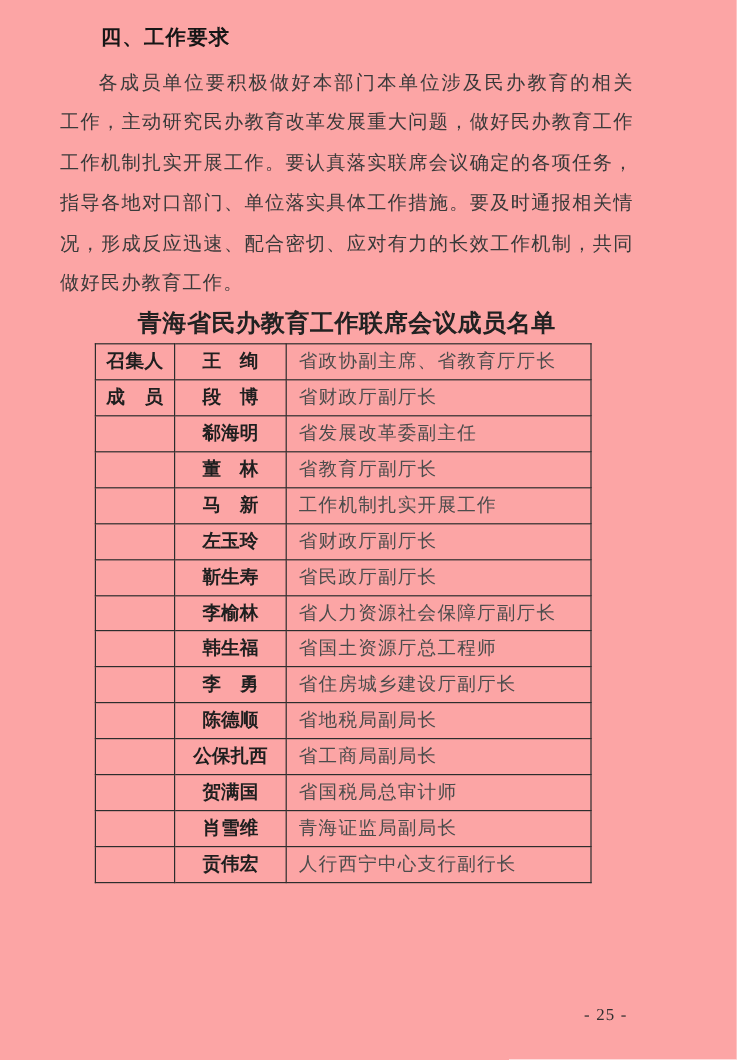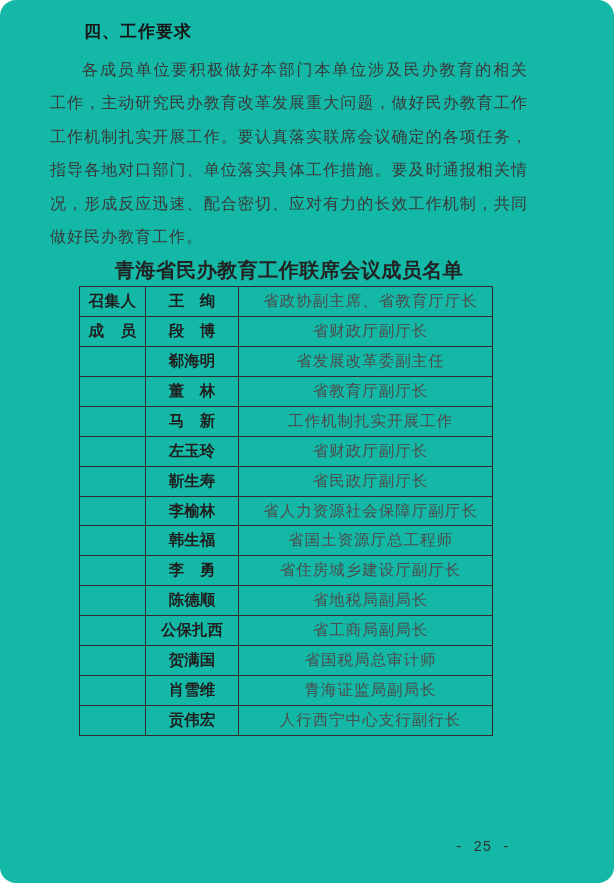--- a/index.html
+++ b/index.html
@@ -5,23 +5,22 @@
   * { margin: 0; padding: 0; box-sizing: border-box; }
   html, body { background: #ffffff; }
   body {
     font-family: "Liberation Serif", "DejaVu Serif", serif;
     color: #2f2f2f;
   }
   .page {
     position: relative;
     width: 614px;
     height: 883px;
-    background: #14b8a6;
+    background: #fca5a5;
     overflow: hidden;
-    border-radius: 16px;
   }
   .content {
     position: absolute;
     left: 50px;
     top: 20px;
     width: 478px;
   }
   .section-heading {
     font-family: "Liberation Sans", "DejaVu Sans", sans-serif;
     font-weight: bold;
@@ -83,34 +82,33 @@
     letter-spacing: 0.5px;
   }
   td.name-cell {
     width: 93px;
     text-align: center;
     font-weight: bold;
     color: #1f1f1f;
   }
   td.position-cell {
     width: 254px;
-    text-align: center;
+    text-align: left;
     padding-left: 10px;
     color: #4c4c4c;
     letter-spacing: 1px;
     font-size: 15px;
   }
   .page-number {
     position: absolute;
-    right: 103px;
+    right: 91px;
     bottom: 28px;
     font-size: 14px;
     color: #2f2f2f;
     letter-spacing: 1px;
-    font-family: Liberation Mono, monospace;
   }
 </style>
 </head>
 <body>
 
 <div class="page">
   <div class="content">
 
     <div class="section-heading">四、工作要求</div>
 

